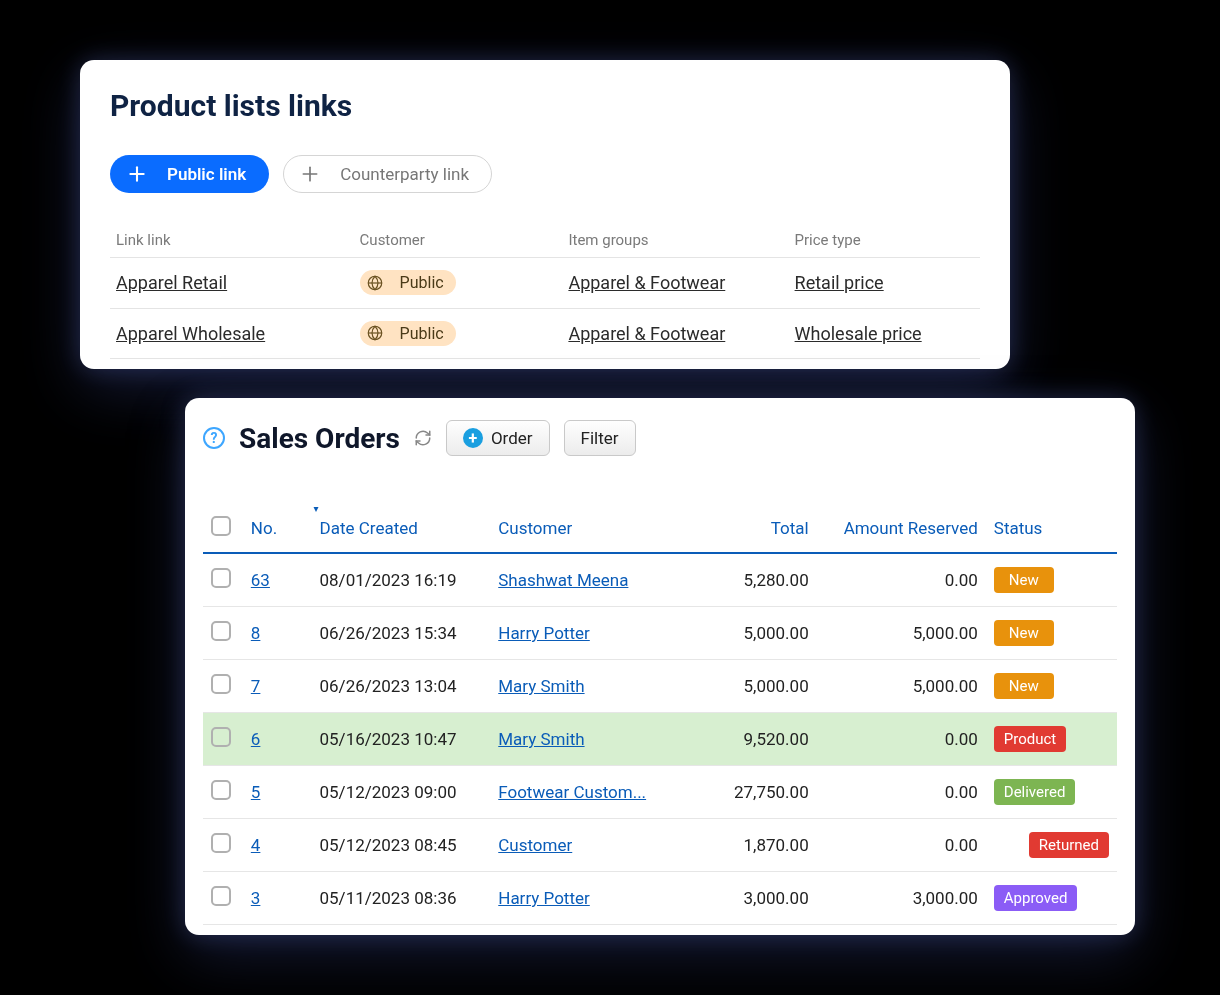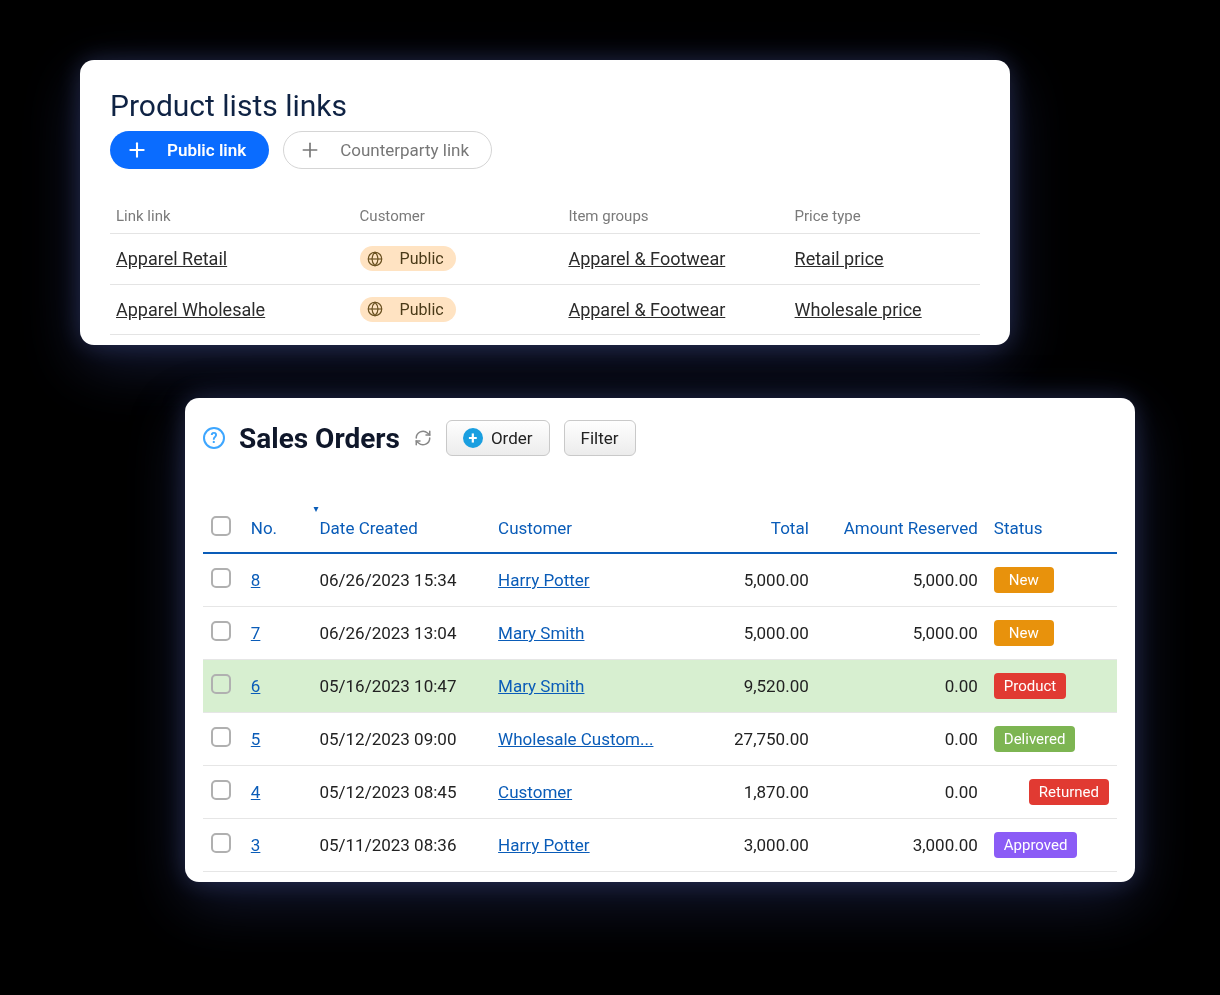--- a/index.html
+++ b/index.html
@@ -18,23 +18,23 @@
   }
   
   .panel-products {
     left: 80px;
     top: 60px;
     width: 930px;
     padding: 28px 30px 10px 30px;
   }
   .panel-products h1 {
     font-size: 30px;
-    font-weight: 400;
+    font-weight: 700;
     color: #0f2344;
-    margin-bottom: 8px;
+    margin-bottom: 32px;
   }
   .btn-row { display: flex; gap: 14px; margin-bottom: 30px; }
   .btn {
     display: inline-flex;
     align-items: center;
     gap: 20px;
     border-radius: 22px;
     padding: 8px 22px 8px 16px;
     font-size: 17px;
     cursor: pointer;
@@ -302,20 +302,29 @@
         <th class="col-date sort-indicator">Date Created</th>
         <th class="col-cust">Customer</th>
         <th class="col-total right">Total</th>
         <th class="col-res right">Amount Reserved</th>
         <th class="col-stat">Status</th>
       </tr>
     </thead>
     <tbody id="so-body">
         <tr>
           <td><span class="checkbox"></span></td>
+          <td><span class="link-blue">63</span></td>
+          <td>08/01/2023 16:19</td>
+          <td><span class="link-blue">Shashwat Meena</span></td>
+          <td class="right">5,280.00</td>
+          <td class="right">0.00</td>
+          <td><span class="status-badge status-new">New</span></td>
+        </tr>
+        <tr>
+          <td><span class="checkbox"></span></td>
           <td><span class="link-blue">8</span></td>
           <td>06/26/2023 15:34</td>
           <td><span class="link-blue">Harry Potter</span></td>
           <td class="right">5,000.00</td>
           <td class="right">5,000.00</td>
           <td><span class="status-badge status-new">New</span></td>
         </tr>
         <tr>
           <td><span class="checkbox"></span></td>
           <td><span class="link-blue">7</span></td>
@@ -331,21 +340,21 @@
           <td>05/16/2023 10:47</td>
           <td><span class="link-blue">Mary Smith</span></td>
           <td class="right">9,520.00</td>
           <td class="right">0.00</td>
           <td><span class="status-badge status-canceled">Product</span></td>
         </tr>
         <tr>
           <td><span class="checkbox"></span></td>
           <td><span class="link-blue">5</span></td>
           <td>05/12/2023 09:00</td>
-          <td><span class="link-blue">Wholesale Custom...</span></td>
+          <td><span class="link-blue">Footwear Custom...</span></td>
           <td class="right">27,750.00</td>
           <td class="right">0.00</td>
           <td><span class="status-badge status-delivered">Delivered</span></td>
         </tr>
         <tr>
           <td><span class="checkbox"></span></td>
           <td><span class="link-blue">4</span></td>
           <td>05/12/2023 08:45</td>
           <td><span class="link-blue">Customer</span></td>
           <td class="right">1,870.00</td>

